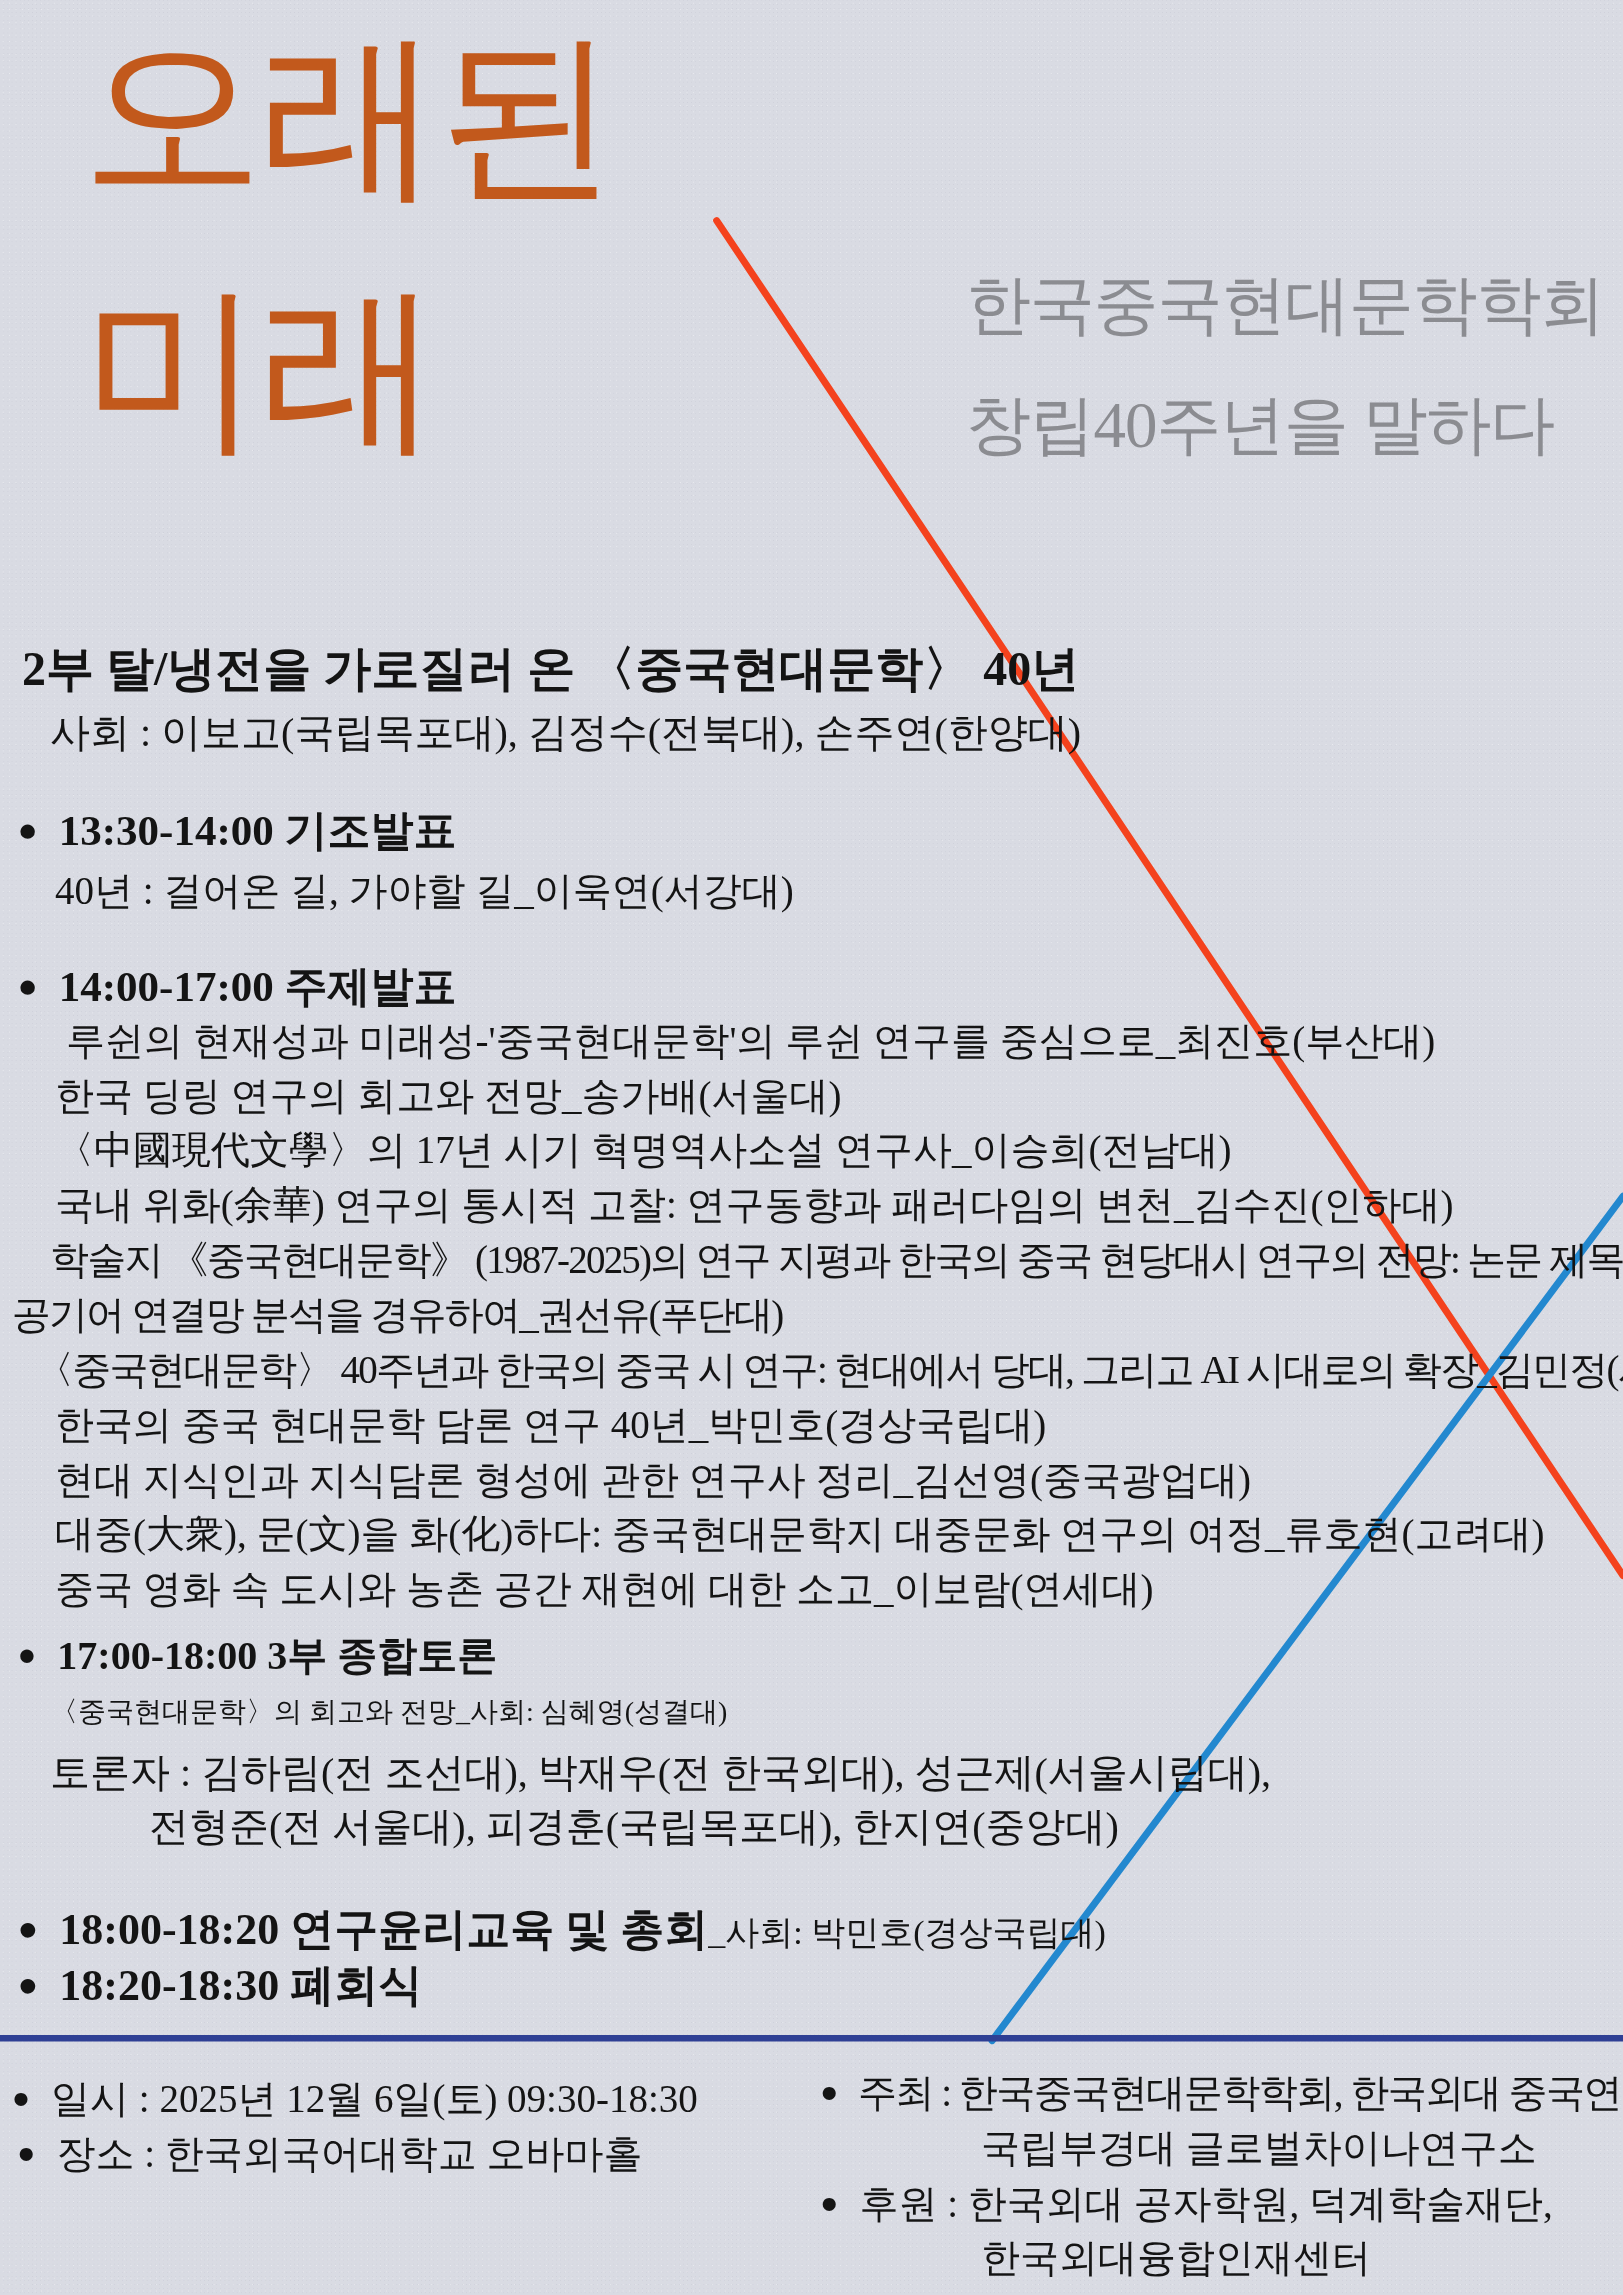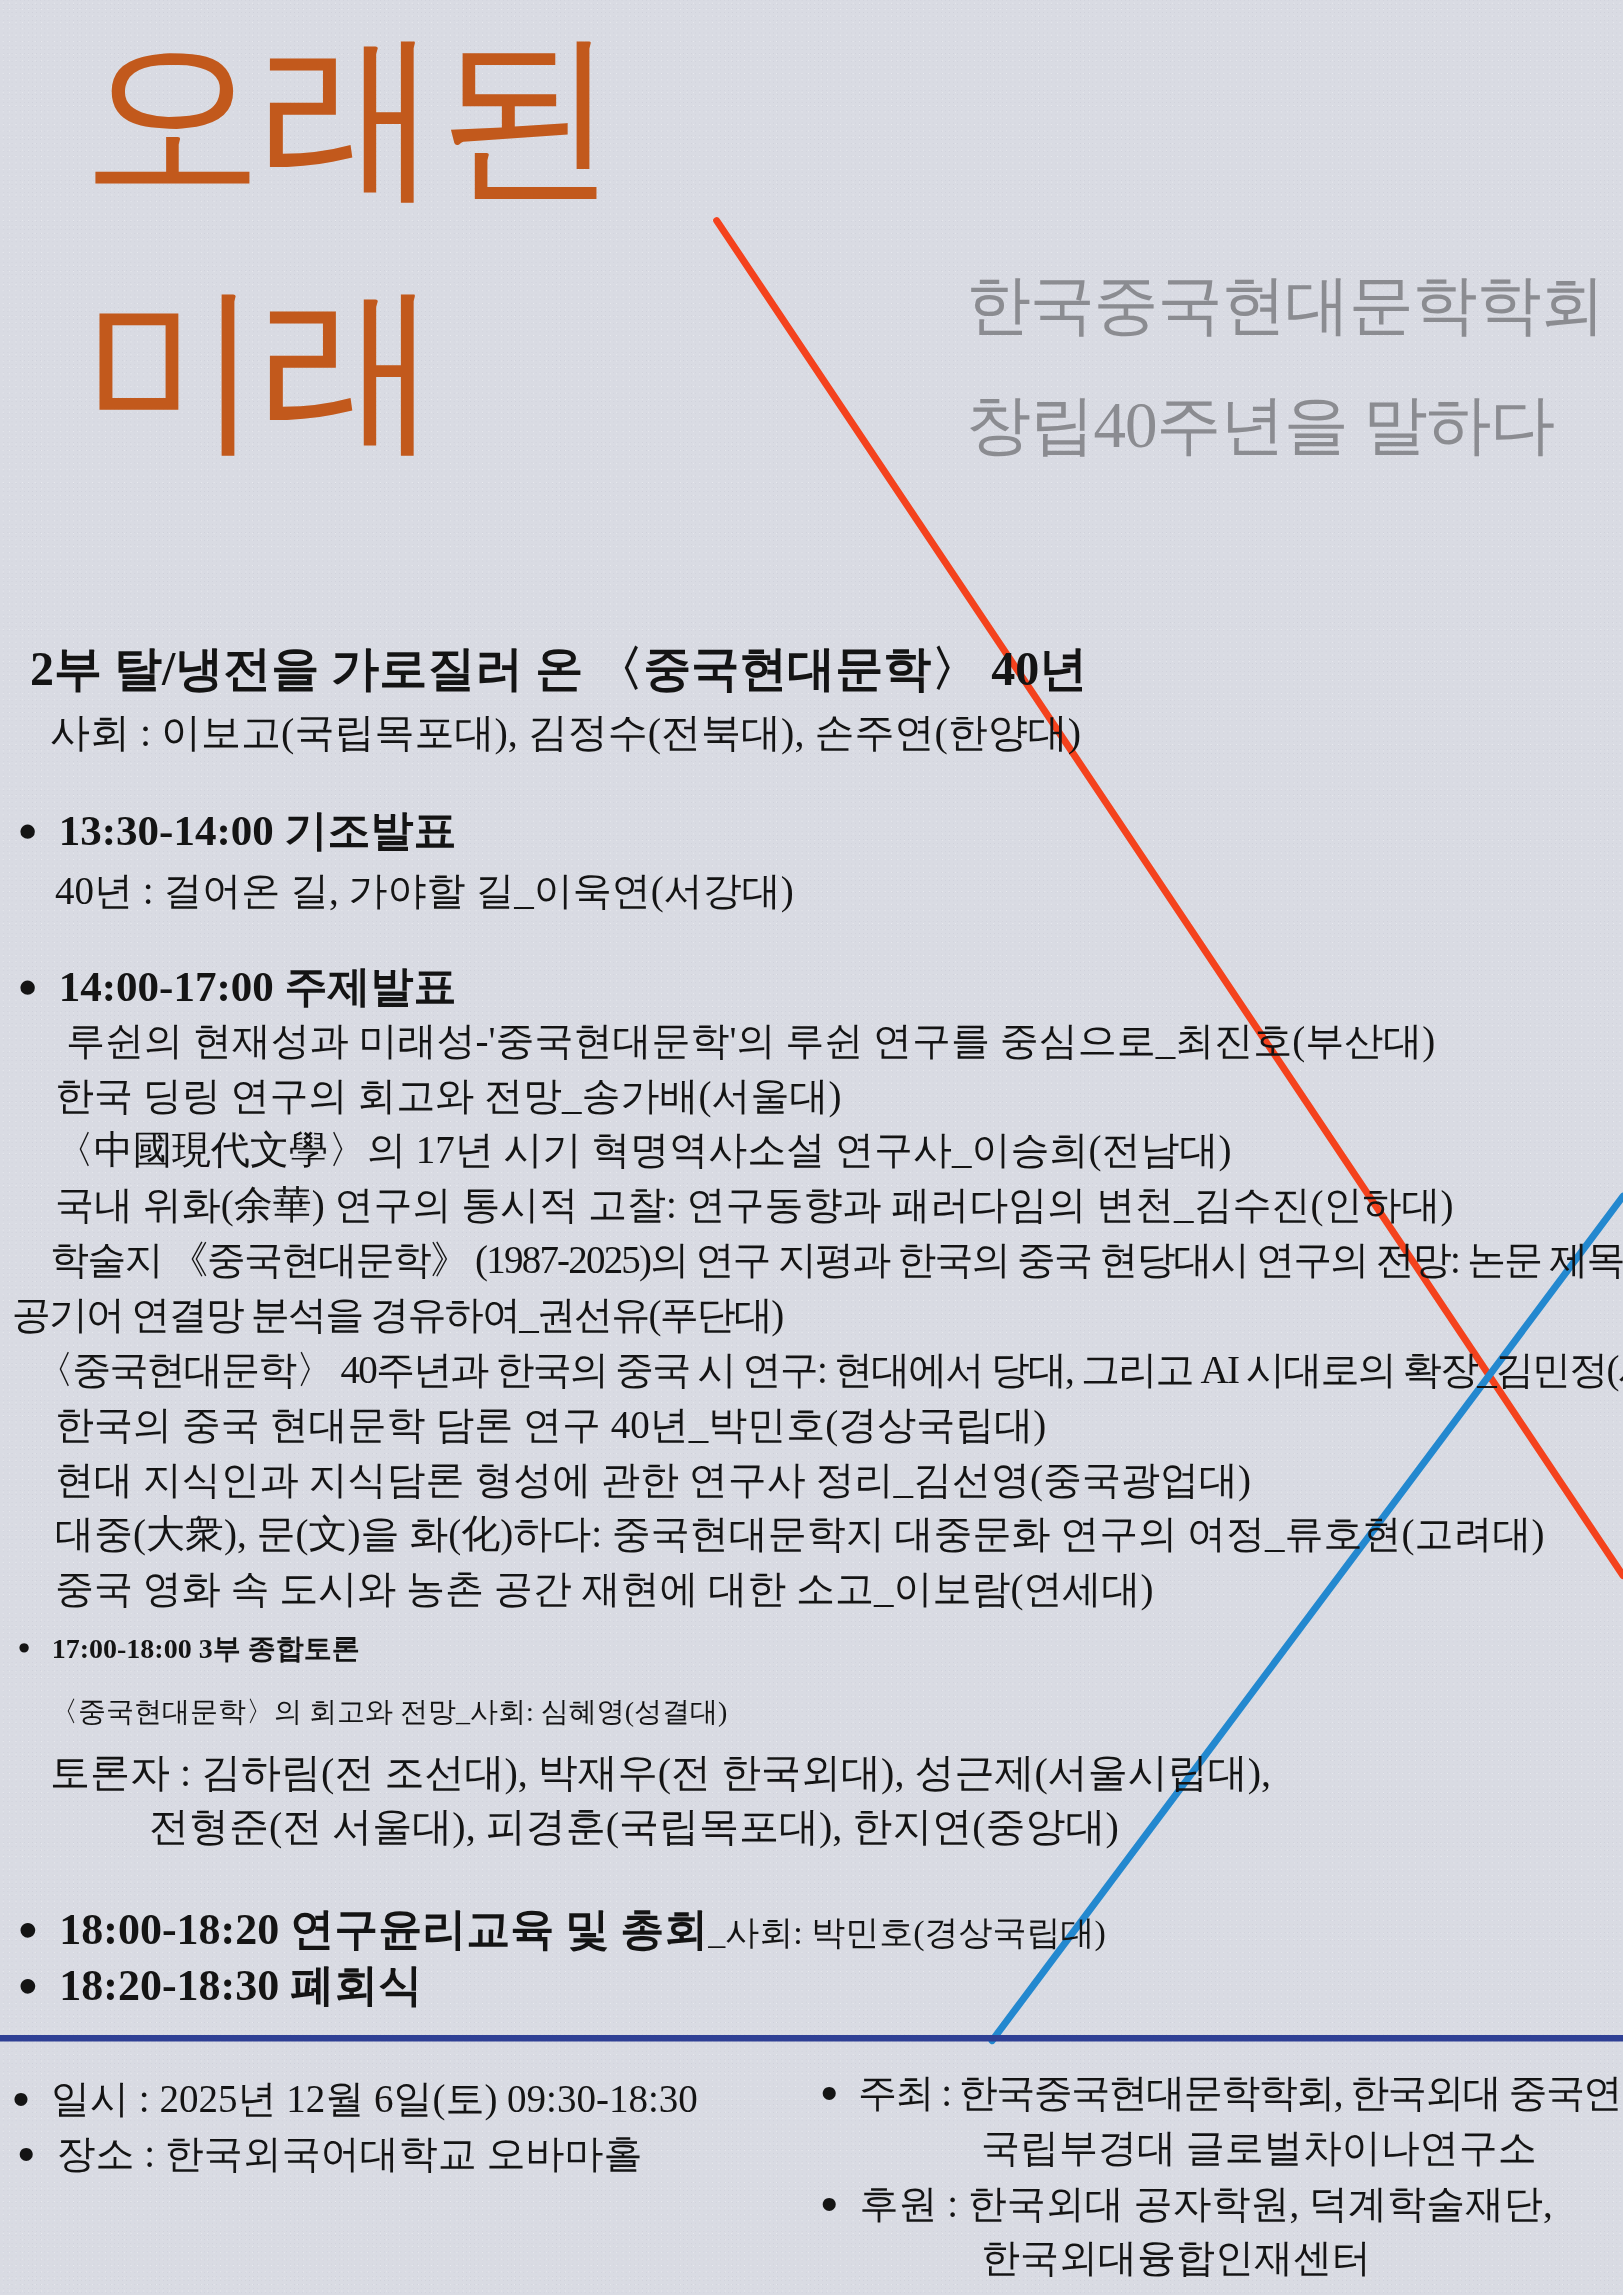--- a/index.html
+++ b/index.html
@@ -57,21 +57,21 @@
   <div class="poster-title">
     <div>오래된</div>
     <div>미래</div>
   </div>
 
   <div class="poster-subtitle">
     <div>한국중국현대문학학회</div>
     <div>창립40주년을 말하다</div>
   </div>
 
-  <div class="line heading" style="left:30px; top:639px;">2부 탈/냉전을 가로질러 온 〈중국현대문학〉 40년</div>
+  <div class="line heading" style="left:22px; top:639px;">2부 탈/냉전을 가로질러 온 〈중국현대문학〉 40년</div>
   <div class="line moderator" style="left:50px; top:708px;">사회 : 이보고(국립목포대), 김정수(전북대), 손주연(한양대)</div>
 
   <div class="line slot" style="left:17.5px; top:804px;">
     <span class="bullet">●</span><span>13:30-14:00 기조발표</span>
   </div>
   <div class="line item" style="left:55px; top:867px;">40년 : 걸어온 길, 가야할 길_이욱연(서강대)</div>
 
   <div class="line slot" style="left:17.5px; top:960px;text-align:right;">
     <span class="bullet">●</span><span>14:00-17:00 주제발표</span>
   </div>
@@ -80,21 +80,21 @@
   <div class="line item" style="left:55px; top:1126px;">〈中國現代文學〉의 17년 시기 혁명역사소설 연구사_이승희(전남대)</div>
   <div class="line item" style="left:55px; top:1181px;">국내 위화(余華) 연구의 통시적 고찰: 연구동향과 패러다임의 변천_김수진(인하대)</div>
   <div class="line item condensed" style="left:50px; top:1236px;">학술지 《중국현대문학》 (1987-2025)의 연구 지평과 한국의 중국 현당대시 연구의 전망: 논문 제목에 대한</div>
   <div class="line item condensed" style="left:11.7px; top:1291px;">공기어 연결망 분석을 경유하여_권선유(푸단대)</div>
   <div class="line item condensed" style="left:35px; top:1346px;">〈중국현대문학〉 40주년과 한국의 중국 시 연구: 현대에서 당대, 그리고 AI 시대로의 확장_김민정(서울대)</div>
   <div class="line item" style="left:55px; top:1401px;">한국의 중국 현대문학 담론 연구 40년_박민호(경상국립대)</div>
   <div class="line item" style="left:55px; top:1456px;">현대 지식인과 지식담론 형성에 관한 연구사 정리_김선영(중국광업대)</div>
   <div class="line item" style="left:55px; top:1510px;">대중(大衆), 문(文)을 화(化)하다: 중국현대문학지 대중문화 연구의 여정_류호현(고려대)</div>
   <div class="line item" style="left:55px; top:1565px;">중국 영화 속 도시와 농촌 공간 재현에 대한 소고_이보람(연세대)</div>
 
-  <div class="line slot" style="left:17.5px; top:1631px; font-size:28px;">
+  <div class="line slot" style="left:17.5px; top:1631px; font-size:40px;">
     <span class="bullet">●</span><span>17:00-18:00 3부 종합토론</span>
   </div>
   <div class="line item" style="left:50px; top:1694px; font-size:28px;">〈중국현대문학〉의 회고와 전망_사회: 심혜영(성결대)</div>
   <div class="line item" style="left:50px; top:1748px; font-size:40px;">토론자 : 김하림(전 조선대), 박재우(전 한국외대), 성근제(서울시립대),</div>
   <div class="line item" style="left:149px; top:1802px; font-size:40px;">전형준(전 서울대), 피경훈(국립목포대), 한지연(중앙대)</div>
 
   <div class="line slot" style="left:17.5px; top:1902px; font-size:44px;">
     <span class="bullet">●</span><span>18:00-18:20 연구윤리교육 및 총회</span><span class="suffix-sm">_사회: 박민호(경상국립대)</span>
   </div>
   <div class="line slot" style="left:17.5px; top:1958px; font-size:44px;">

